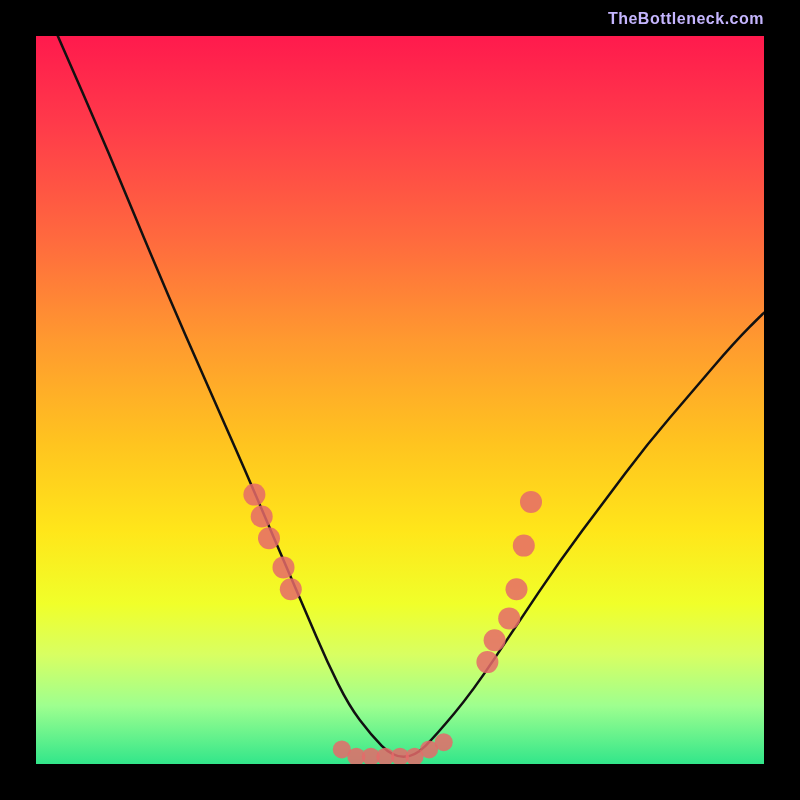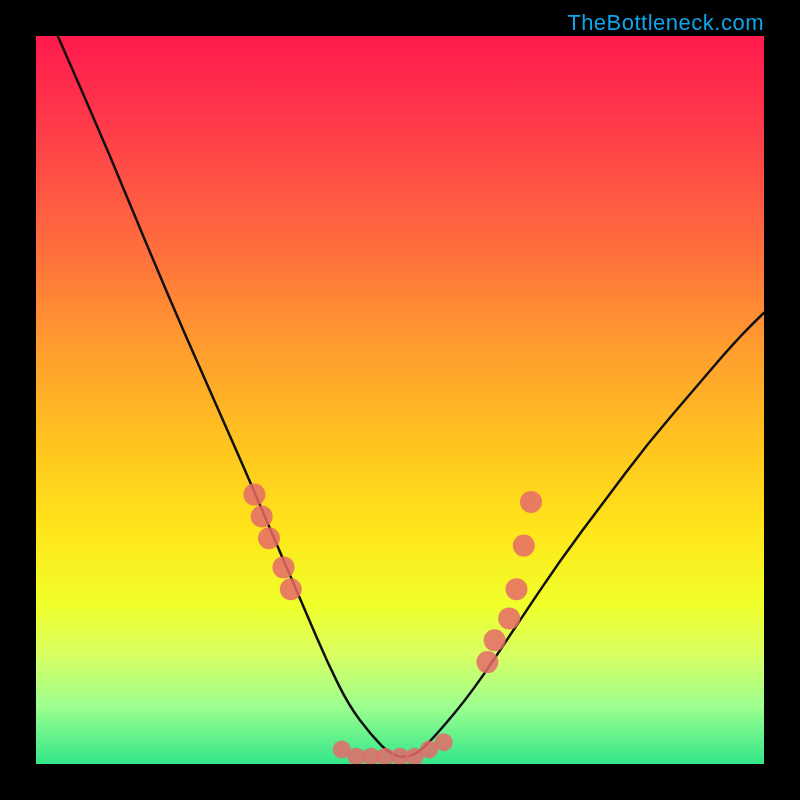--- a/index.html
+++ b/index.html
@@ -43,23 +43,23 @@
     );
   }
   .curve-svg {
     position: absolute;
     inset: 0;
   }
   .watermark {
     position: absolute;
     top: 10px;
     right: 36px;
-    color: #0ea5e9;
-    font-size: 22px;
-    font-weight: 400;
+    color: #c4b5fd;
+    font-size: 16px;
+    font-weight: 700;
     letter-spacing: 0.5px;
   }
 </style>
 </head>
 <body>
 
 <div class="stage">
 
   <div class="watermark">TheBottleneck.com</div>
 

